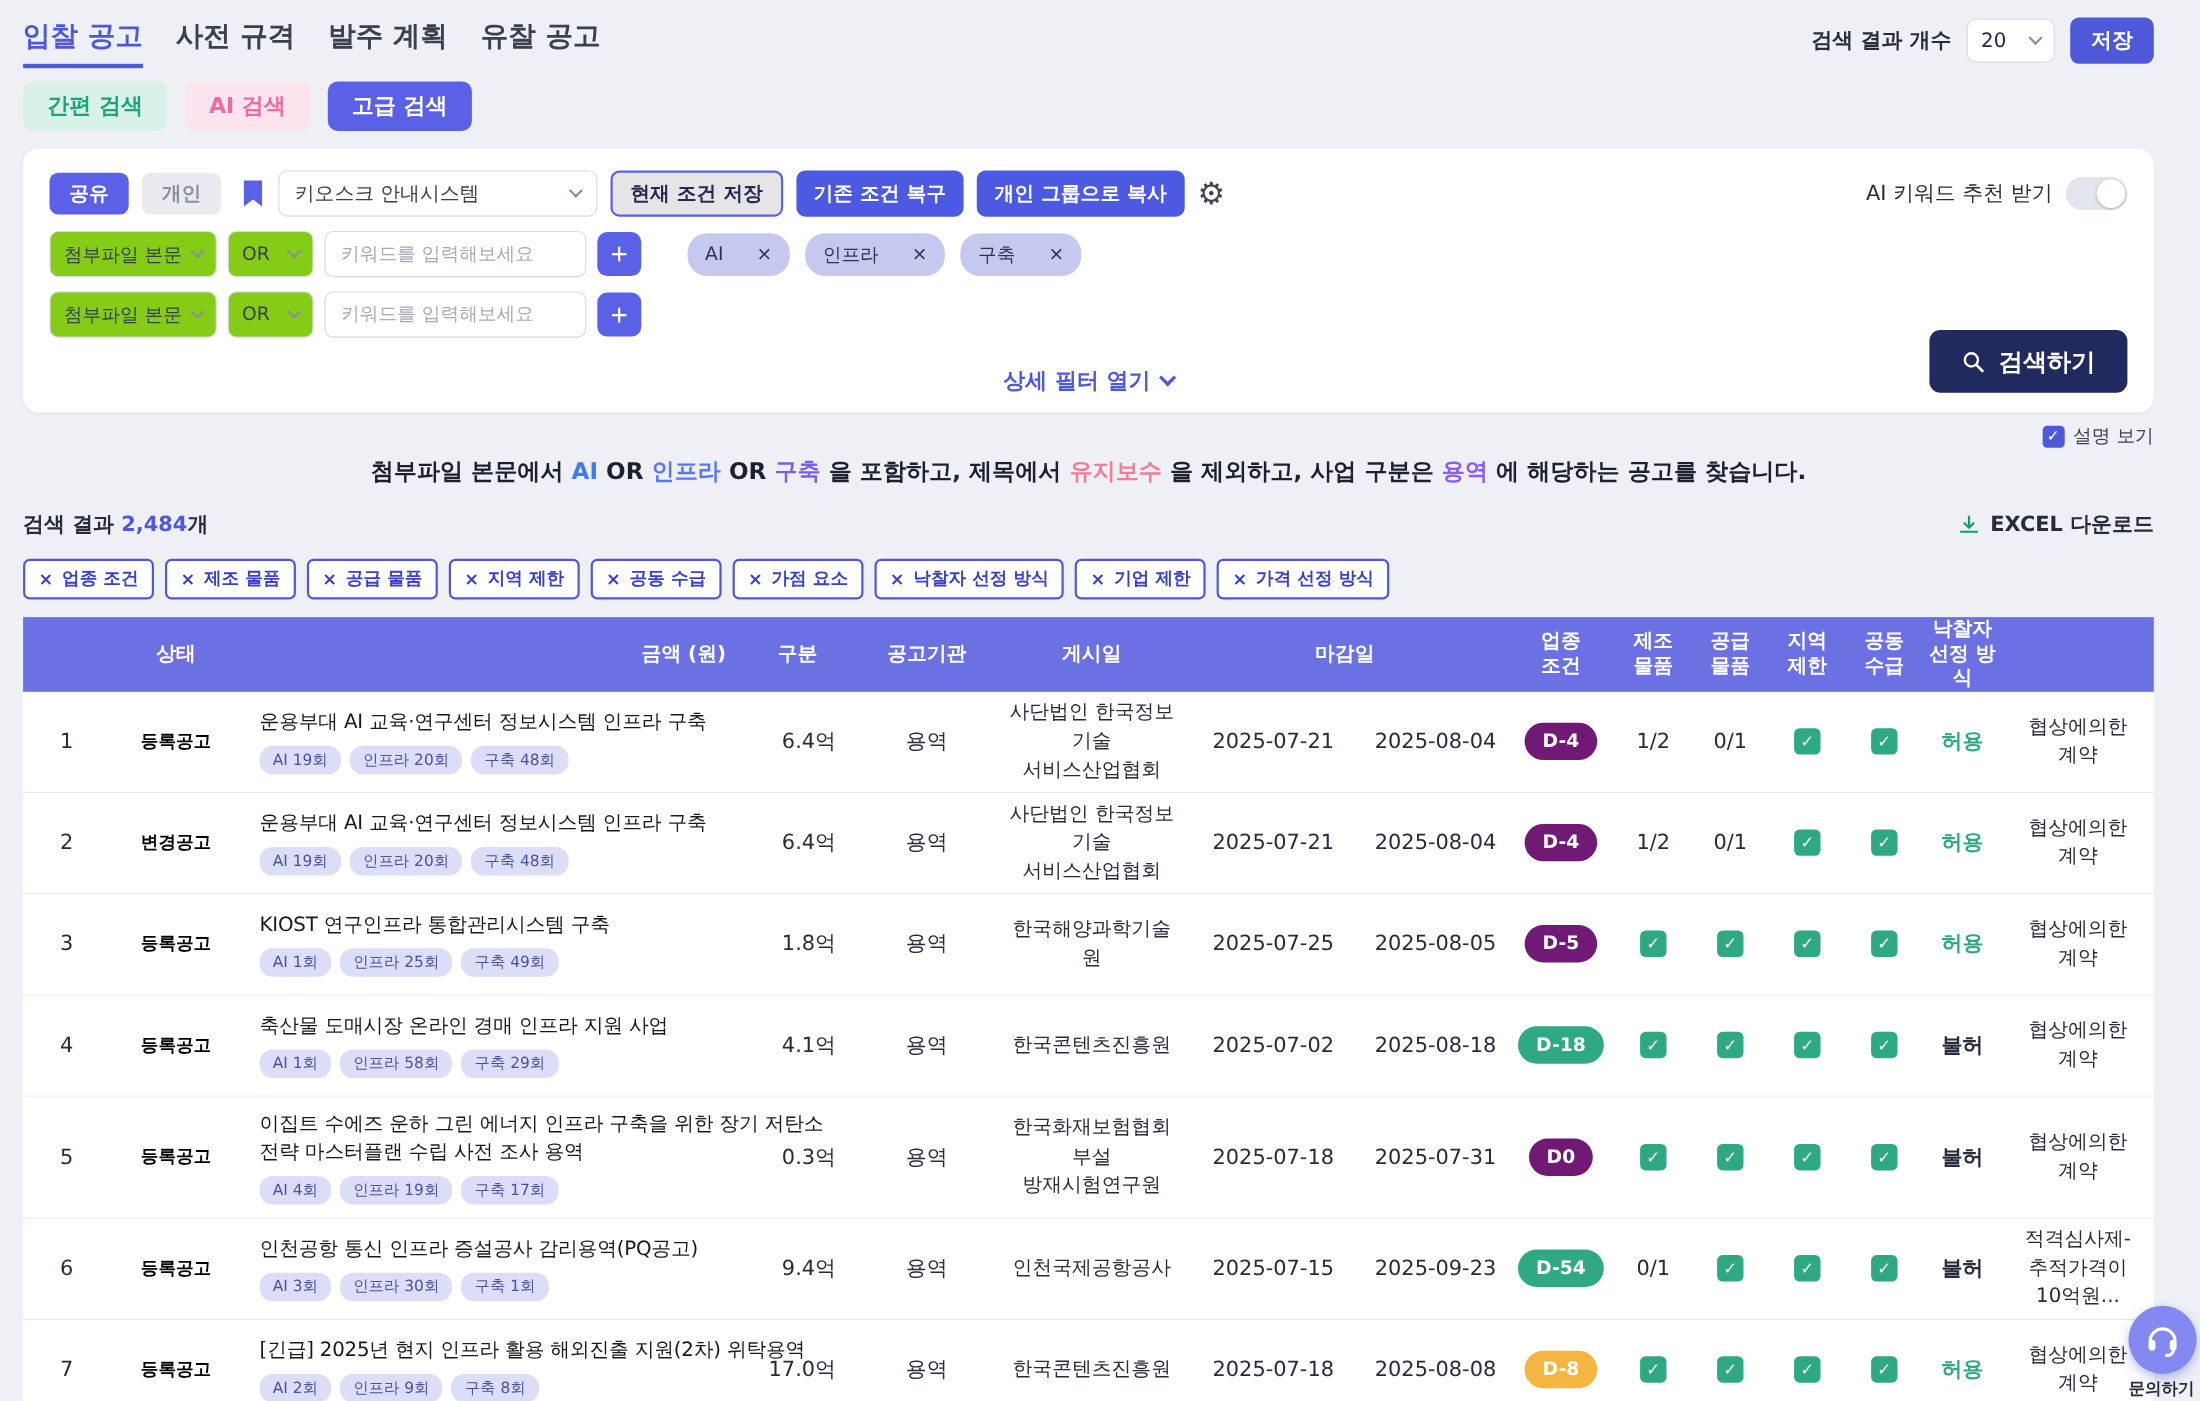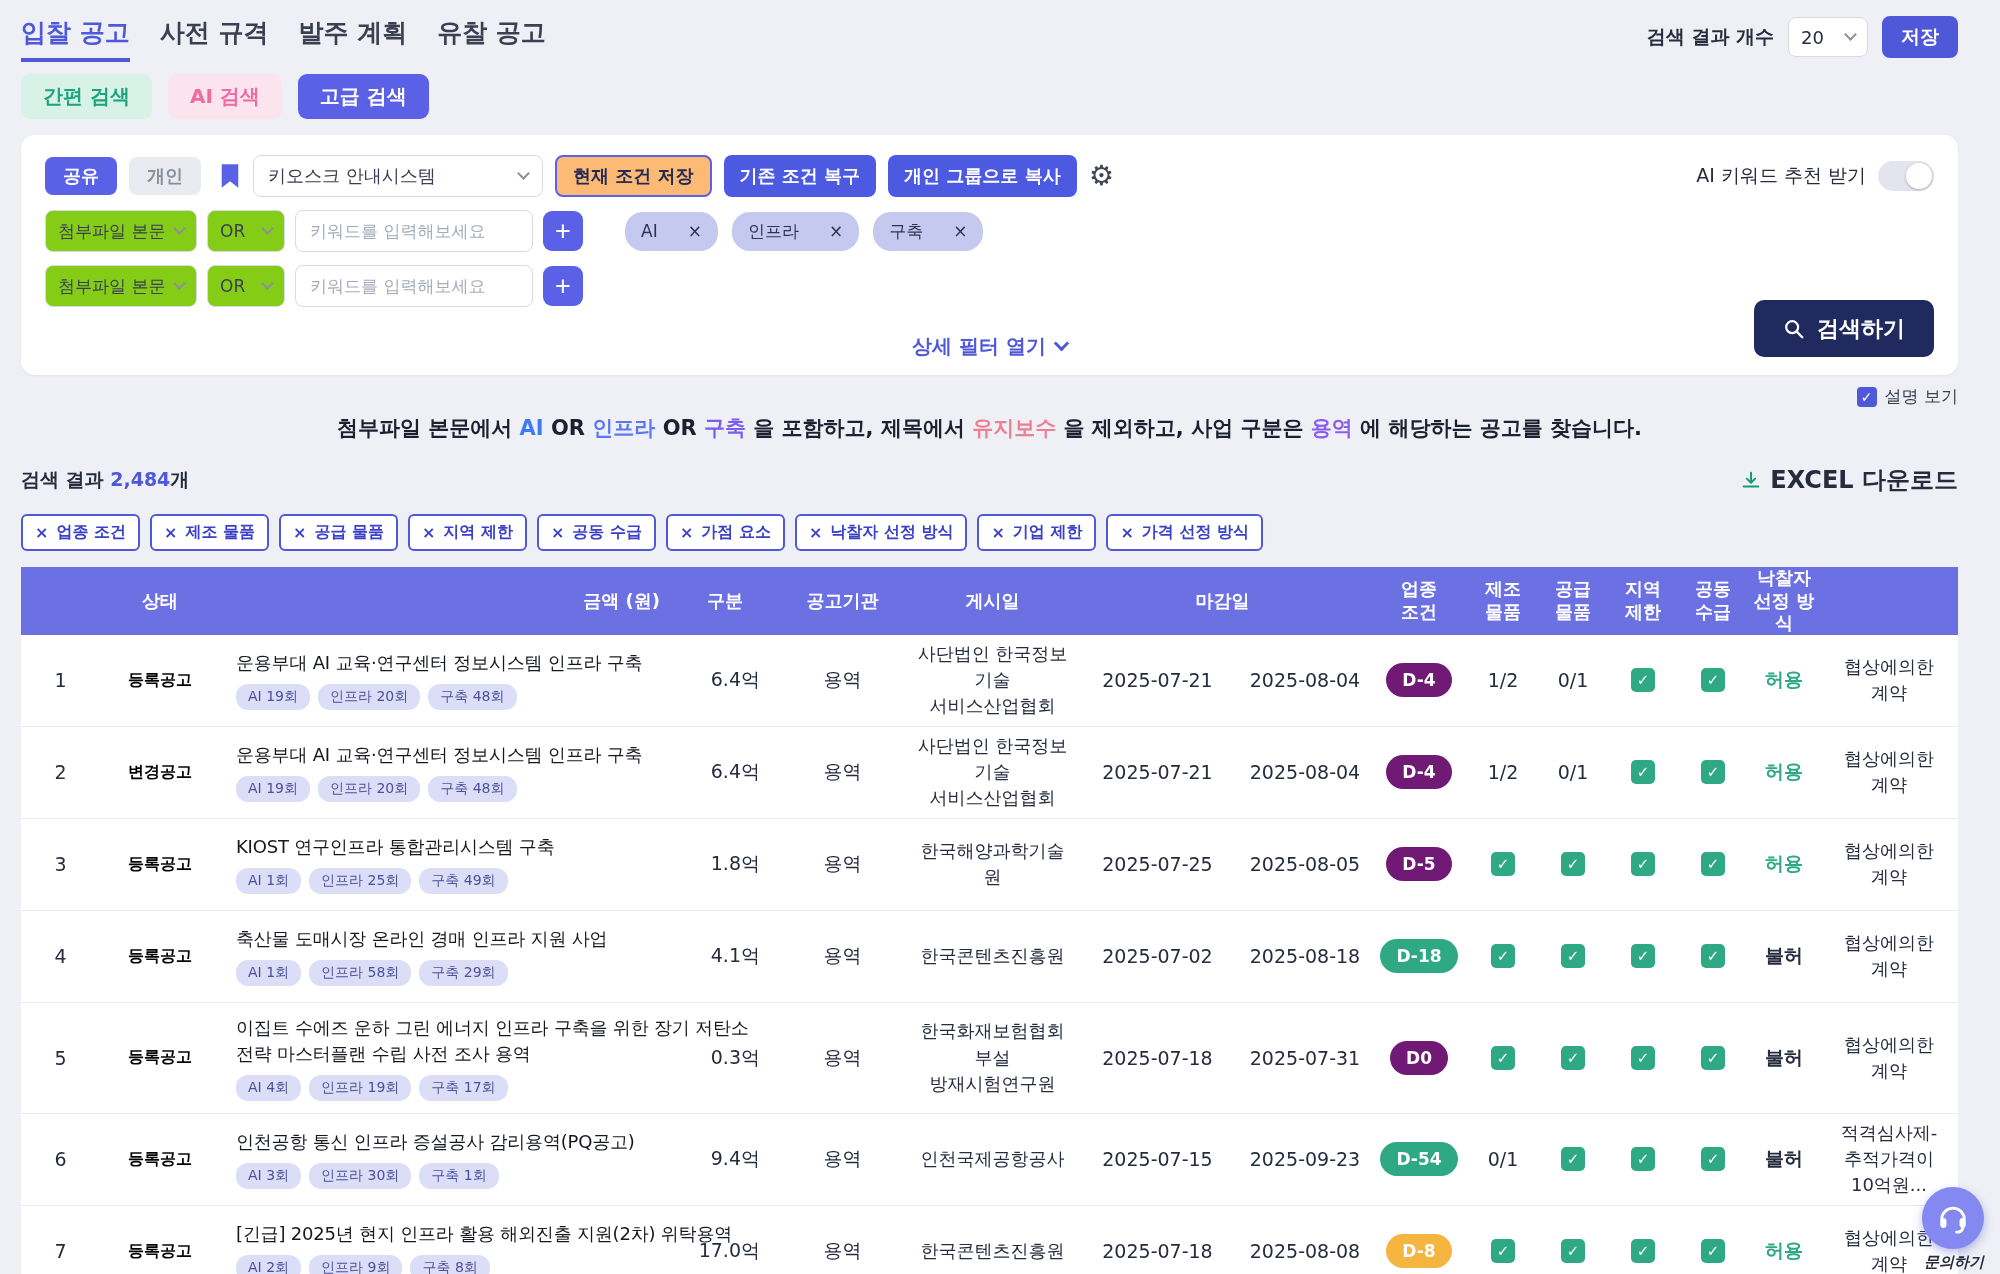--- a/index.html
+++ b/index.html
@@ -30,21 +30,21 @@
   .card { background:#fff; border-radius:14px; margin-top:16px; padding:20px 24px 18px; position:relative;
     height:240px; box-shadow:0 1px 3px rgba(20,24,60,.05); }
   .card-row1 { display:flex; align-items:center; gap:12px; }
   .pill-btn { height:38px; padding:0 18px; border:none; border-radius:8px; font-size:18px; font-weight:600;
     cursor:pointer; font-family:inherit; }
   .pill-btn.share { background:#5a61e6; color:#fff; }
   .pill-btn.personal { background:#e9ebf1; color:#8a8f9f; }
   .bookmark { display:flex; align-items:center; margin-left:6px; }
   .preset-select { width:290px; height:42px; border:1px solid #d7dae3; border-radius:8px; background:#fff;
     display:flex; align-items:center; justify-content:space-between; padding:0 14px; font-size:18px; color:#3a4052; cursor:pointer; }
-  .btn-outline { height:42px; padding:0 16px; background:#fdba74; border:2px solid #5a61e6; border-radius:8px;
+  .btn-outline { height:42px; padding:0 16px; background:#e5e5e5; border:2px solid #5a61e6; border-radius:8px;
     color:#242a54; font-size:18px; font-weight:600; cursor:pointer; font-family:inherit; }
   .btn-filled { height:42px; padding:0 16px; background:#4c5ae2; border:none; border-radius:8px;
     color:#fff; font-size:18px; font-weight:600; cursor:pointer; font-family:inherit; }
   .gear { font-size:28px; color:#3f4656; cursor:pointer; line-height:1; }
   .ai-toggle-wrap { margin-left:auto; display:flex; align-items:center; gap:12px; font-size:19px; }
   .toggle { width:56px; height:30px; background:#e3e5ee; border-radius:15px; position:relative; cursor:pointer; }
   .toggle-knob { position:absolute; right:2px; top:2px; width:26px; height:26px; background:#fff;
     border-radius:50%; box-shadow:0 1px 3px rgba(0,0,0,.25); }
 
   .q-row { display:flex; align-items:center; gap:10px; margin-top:13px; }
@@ -77,21 +77,21 @@
   .explain-toggle { display:flex; justify-content:flex-end; align-items:center; gap:8px; margin-top:10px;
     font-size:17px; color:#3a4052; }
   .cb { width:20px; height:20px; background:#4f58d8; border-radius:4px; color:#fff; font-size:14px;
     font-weight:700; display:flex; align-items:center; justify-content:center; cursor:pointer; }
   .explain-text { text-align:center; font-size:21px; font-weight:700; color:#1c2030; margin-top:6px; }
 
   
   .results-row { display:flex; align-items:center; margin-top:22px; }
   .results-count { font-size:19px; font-weight:600; }
   .results-count .num { color:#4f58d8; }
-  .excel { margin-left:auto; display:flex; align-items:center; gap:8px; font-size:24px; font-weight:600; cursor:pointer;text-align:center; }
+  .excel { margin-left:auto; display:flex; align-items:center; gap:8px; font-size:19px; font-weight:600; cursor:pointer;text-align:center; }
 
   .chips { display:flex; gap:10px; margin-top:18px; flex-wrap:wrap; }
   .chip { border:2px solid #4f58d8; color:#3a41c8; background:#fff; border-radius:6px; padding:6px 12px;
     font-size:16px; font-weight:700; display:flex; gap:8px; align-items:center; cursor:pointer; }
 
   
   .table { margin-top:16px; background:#fff; }
   .grid-cols { display:grid;
     grid-template-columns:79px 120px 455px 100px 135px 165px 165px 130px 98px 70px 70px 70px 70px 72px 138px; }
   .thead { background:#6b71e3; color:#fff; min-height:62px; align-items:center; font-size:18px; font-weight:700; }
@@ -112,21 +112,21 @@
   .badge { display:inline-block; padding:7px 16px; border-radius:999px; color:#fff; font-weight:700; font-size:17px; }
   .badge.pink { background:#701a75; }
   .badge.green { background:#2fa984; }
   .badge.yellow { background:#f4b541; }
   .checkmark { width:24px; height:24px; margin:0 auto; background:#2fa984; border-radius:5px; color:#fff;
     font-size:15px; font-weight:700; display:flex; align-items:center; justify-content:center; }
   .c-joint { font-weight:600; }
   .c-joint.green { color:#2fa984; }
 
   
-  .fab { position:fixed; right:16px; bottom:2px; text-align:right;font-style:italic; }
+  .fab { position:fixed; right:3px; bottom:2px; text-align:left; }
   .fab-btn { width:62px; height:62px; border-radius:50%; background:#8389f0; border:none; cursor:pointer;
     display:flex; align-items:center; justify-content:center; box-shadow:0 4px 10px rgba(60,70,200,.35); margin:0 auto; }
   .fab-label { font-size:15px; font-weight:600; margin-top:4px; }
 </style>
 </head>
 <body>
 
 <div class="page">
 
   <div class="topbar">

